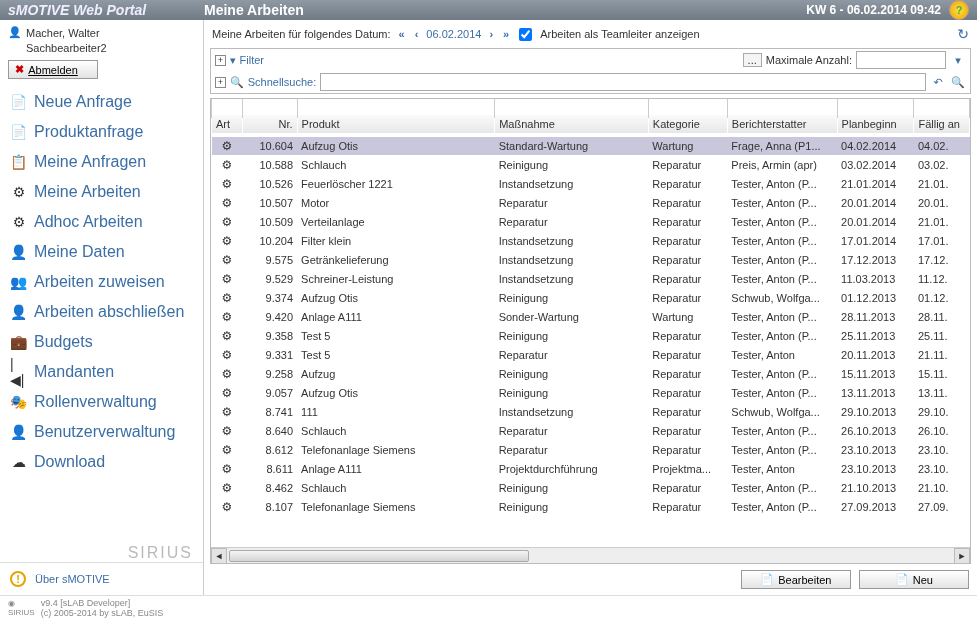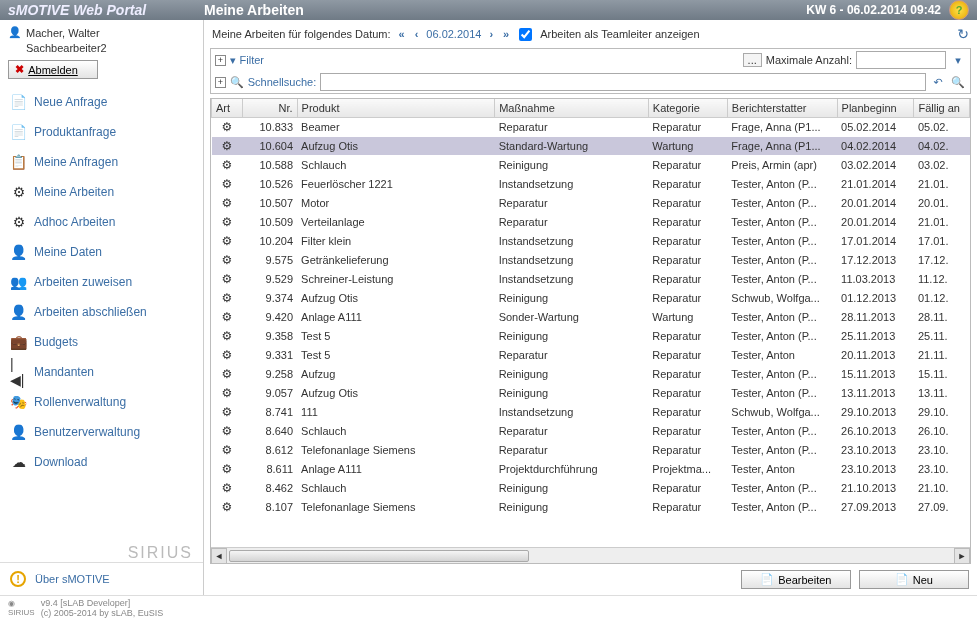--- a/index.html
+++ b/index.html
@@ -24,21 +24,21 @@
 .userrow .picon { width:14px; height:14px; }
 .userrole { margin-left:18px; margin-top:2px; }
 .logout { margin:6px 0 0 auto; display:block; width:90px; }
 .btn { background:linear-gradient(#fff,#e4e4e4); border:1px solid #999; padding:2px 6px; font-size:11px; cursor:pointer; display:inline-flex; align-items:center; gap:4px; }
 .btn .x { color:#c00; font-weight:bold; }
 
 
 .nav { padding:4px 0; flex:1; overflow:auto; }
 .nav-item { display:flex; align-items:center; gap:6px; padding:6px 10px; cursor:pointer; }
 .nav-item .nicon { width:18px; height:18px; display:flex; align-items:center; justify-content:center; font-size:14px; }
-.nav-item a { font-size:12px; }
+.nav-item a { font-size:16px; }
 .sirius { text-align:right; padding:4px 10px 0 0; color:#bbb; font-family: "Trebuchet MS", sans-serif; font-size:16px; letter-spacing:2px; }
 .about { border-top:1px solid #ddd; padding:8px 10px; }
 .about .ex { display:inline-flex; width:16px; height:16px; border:2px solid #e6a400; border-radius:50%; color:#e6a400; align-items:center; justify-content:center; font-weight:bold; margin-right:6px; }
 
 
 .datebar { display:flex; align-items:center; gap:6px; padding:6px 8px; }
 .datebar .navbtn { cursor:pointer; color:#3b6ea5; font-weight:bold; padding:0 2px; }
 .datebar .refresh { margin-left:auto; color:#3b6ea5; cursor:pointer; font-size:14px; }
 .chk { margin:0 2px; }
 
@@ -49,21 +49,21 @@
 .expander { width:11px; height:11px; border:1px solid #888; display:inline-flex; align-items:center; justify-content:center; font-size:9px; line-height:1; cursor:pointer; background:#fff; }
 .funnel { color:#3b6ea5; }
 .dots { border:1px solid #aaa; background:#f4f4f4; padding:0 4px; cursor:pointer; }
 .maxlbl { }
 .smallicon { width:16px; cursor:pointer; color:#3b6ea5; text-align:center; }
 
 
 .tablewrap { flex:1; margin:4px 6px 0 6px; border:1px solid #bbb; overflow:hidden; display:flex; flex-direction:column; }
 .grid { flex:1; overflow:auto; }
 table { border-collapse:collapse; width:100%; font-size:11px; }
-thead th { background:linear-gradient(#fafafa,#e7e7e7); border:1px solid #ccc; border-top:none; padding:3px 4px; text-align:left; font-weight:normal; position:sticky; top:0; white-space:nowrap; }
+thead th { background:linear-gradient(#fafafa,#e7e7e7); border:1px solid #ccc; border-top:none; padding:3px 4px; text-align:left; font-weight:normal; position:sticky; top:16px; white-space:nowrap; }
 tbody td { border-bottom:1px solid #fff; padding:2px 4px; white-space:nowrap; overflow:hidden; text-overflow:ellipsis; }
 tbody tr { height:19px; }
 tbody tr.sel { background:#c9c7db; }
 .gearcell { text-align:center; }
 .gear { display:inline-block; font-size:12px; line-height:1; }
 .scrollx { height:16px; background:#eee; border-top:1px solid #ccc; position:relative; }
 .scrollx .thumb { position:absolute; left:18px; width:300px; top:2px; height:12px; background:linear-gradient(#f5f5f5,#d4d4d4); border:1px solid #aaa; border-radius:2px; }
 .scrollx .arrow { position:absolute; top:0; width:16px; height:16px; background:#e4e4e4; border:1px solid #bbb; display:flex; align-items:center; justify-content:center; font-size:9px; }
 .scrollx .arrl { left:0; }
 .scrollx .arrr { right:0; }

